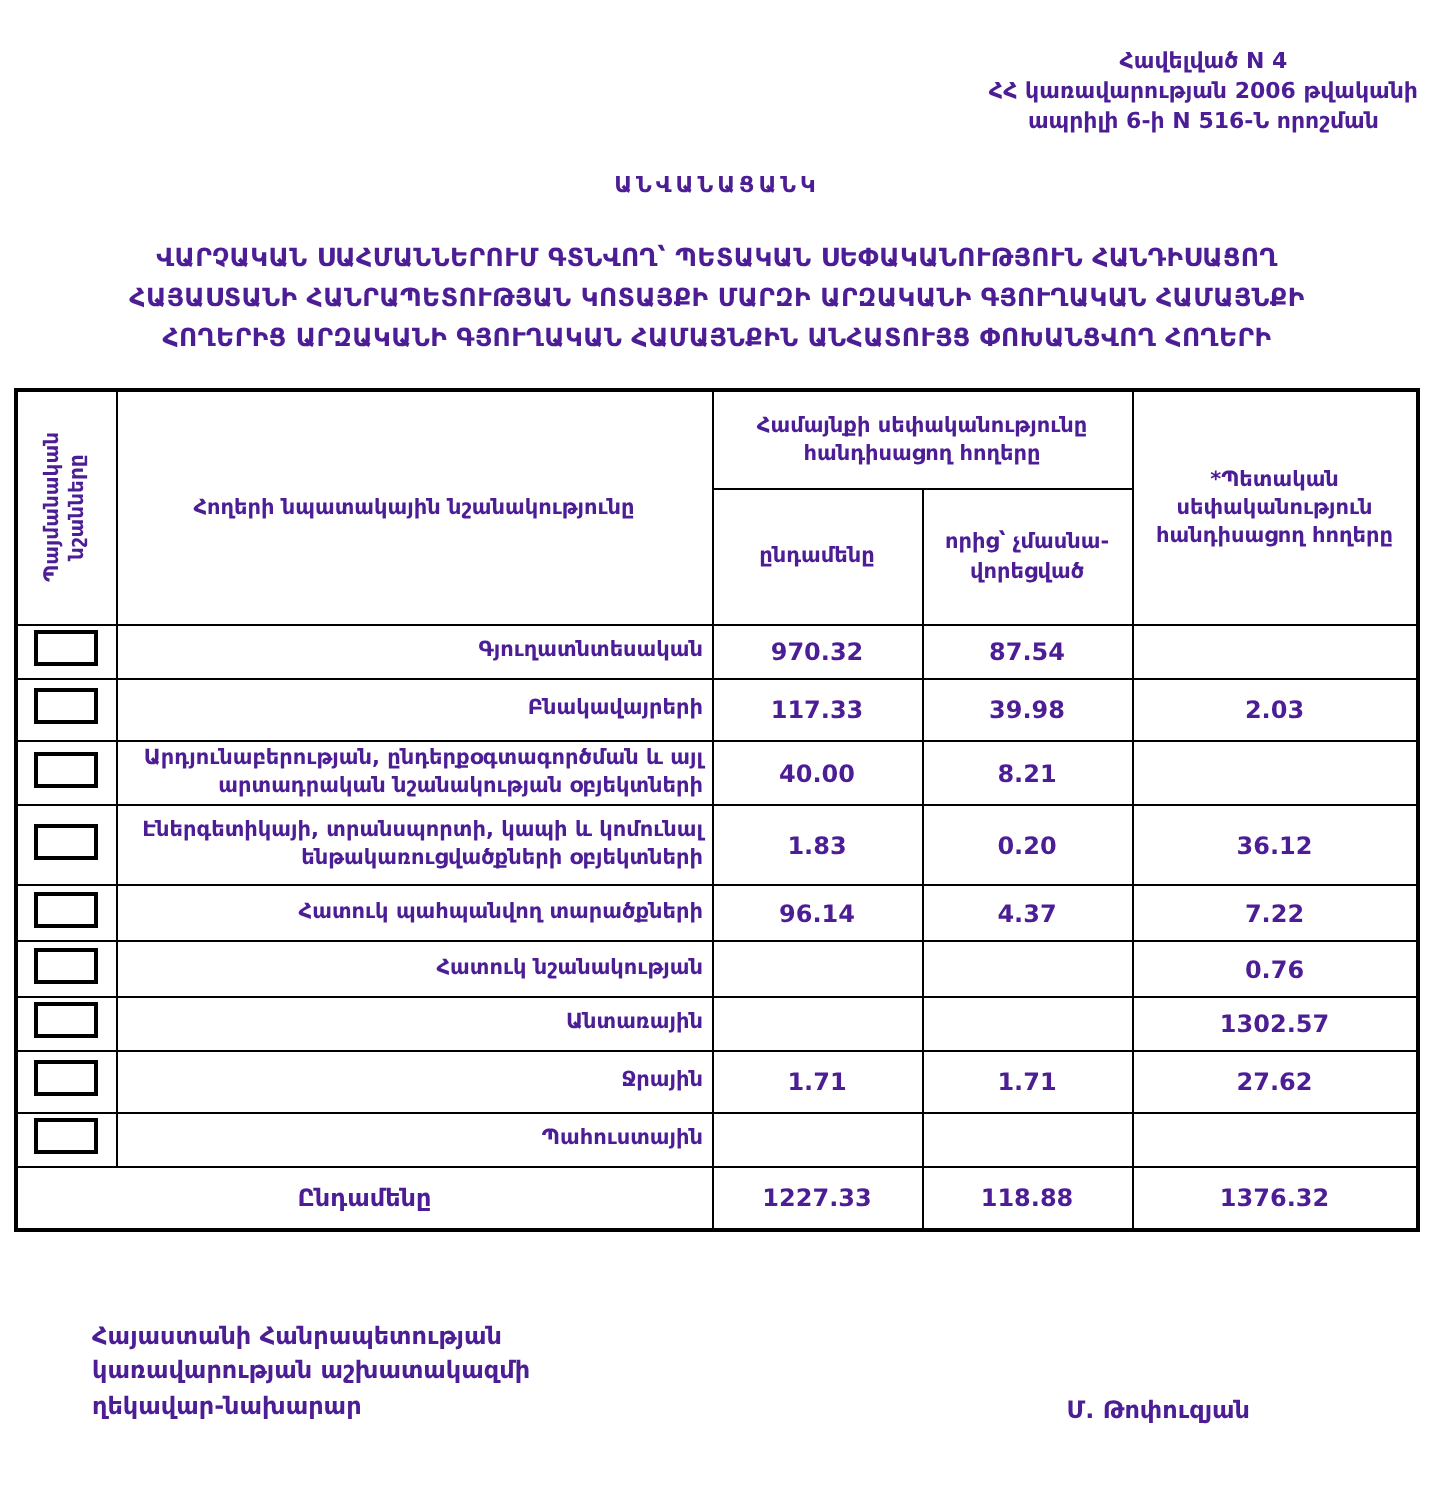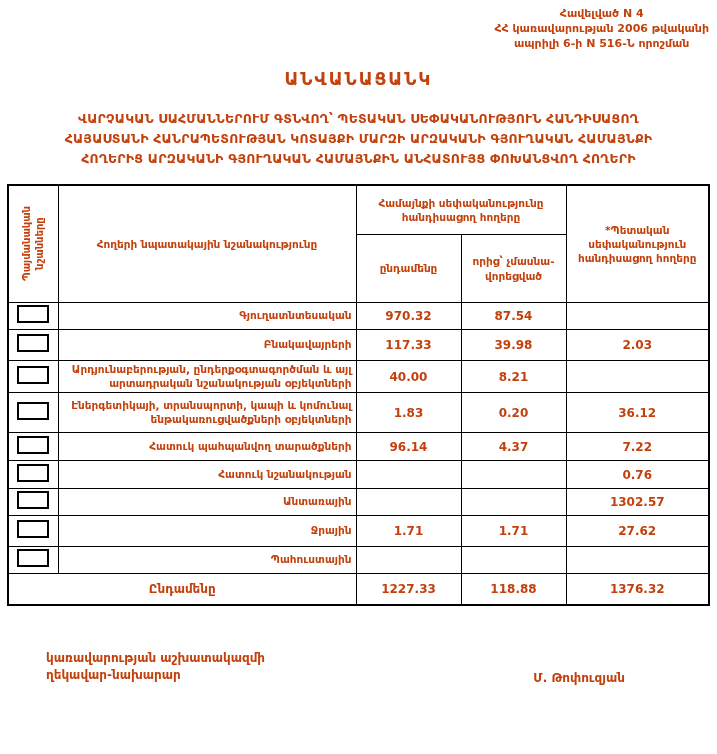--- a/index.html
+++ b/index.html
@@ -3,36 +3,36 @@
 <meta charset="utf-8">
 <style>
   html, body { margin: 0; padding: 0; background: #ffffff; }
   .page {
     width: 717px;
     height: 754px;
     box-sizing: border-box;
     position: relative;
     background: #ffffff;
     font-family: "DejaVu Sans", sans-serif;
-    color: #c2410c;
+    color: #4c1d95;
     font-weight: bold;
     overflow: hidden;
-    padding-top: 7px;
+    padding-top: 24px;
   }
   .appendix {
     width: max-content;
     margin: 0 8px 0 auto;
     text-align: center;
     font-size: 11px;
     line-height: 1.35;
   }
   .doc-title {
     margin-top: 17px;
     text-align: center;
-    font-size: 17px;
+    font-size: 11px;
     letter-spacing: 2px;
   }
   .doc-heading {
     margin-top: 20px;
     text-align: center;
     font-size: 12.5px;
     line-height: 1.6;
     letter-spacing: 0.2px;
   }
   table.land-table {
@@ -199,19 +199,20 @@
         <td class="total-label" colspan="2">Ընդամենը</td>
         <td class="num-cell">1227.33</td>
         <td class="num-cell">118.88</td>
         <td class="num-cell">1376.32</td>
       </tr>
     </tbody>
   </table>
 
   <div class="footer">
     <div class="footer-left">
+      <div>Հայաստանի Հանրապետության</div>
       <div>կառավարության աշխատակազմի</div>
       <div>ղեկավար-նախարար</div>
     </div>
     <div class="footer-signature">Մ. Թոփուզյան</div>
   </div>
 
 </div>
 
 </body></html>

